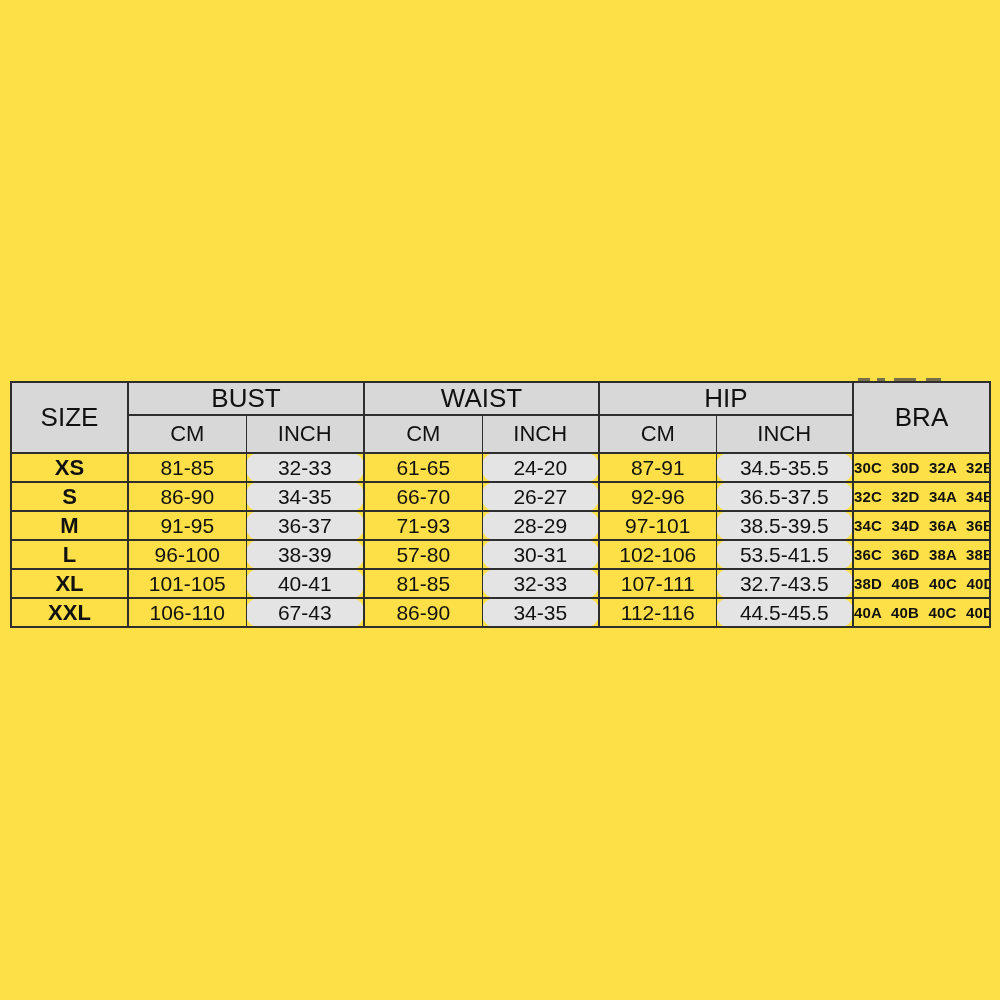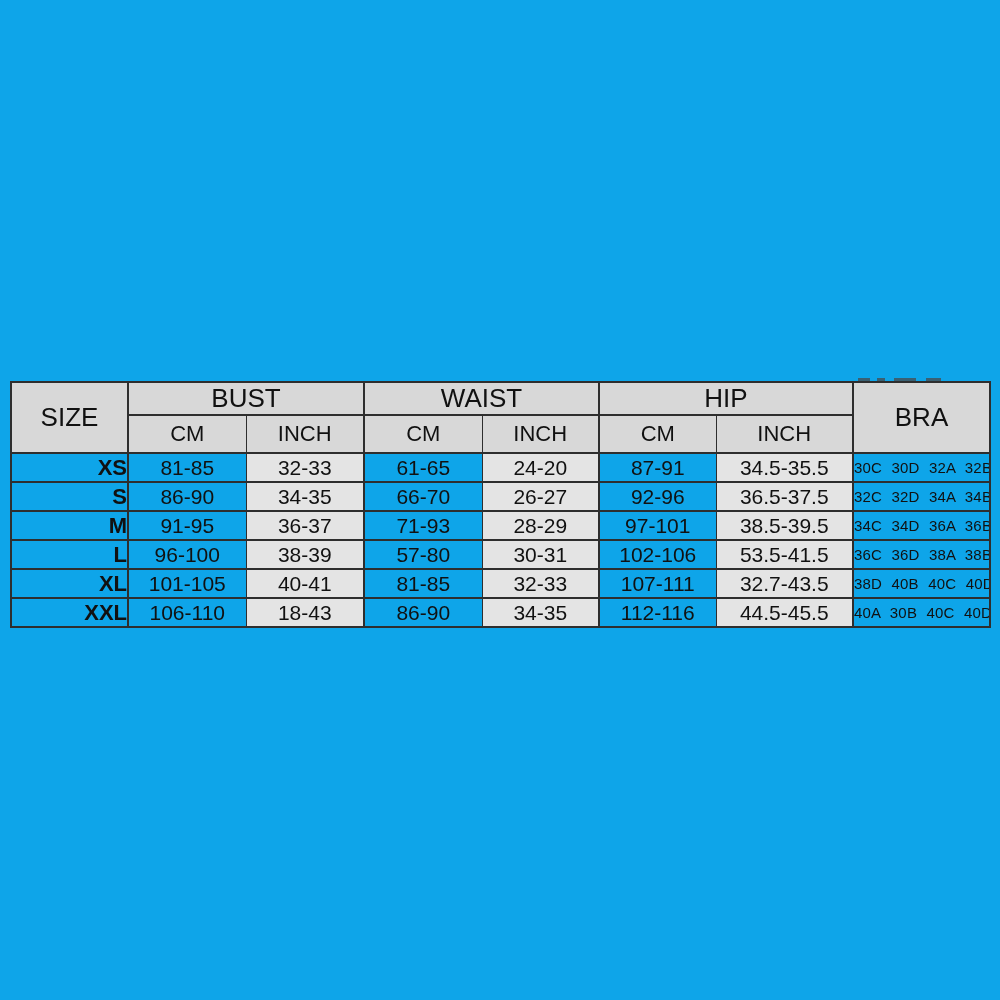--- a/index.html
+++ b/index.html
@@ -9,21 +9,21 @@
     width: 1000px;
     height: 1000px;
     font-family: "Liberation Sans", sans-serif;
     color: #111111;
     position: relative;
   }
   .canvas {
     position: absolute;
     left: 0; top: 0;
     width: 1000px; height: 1000px;
-    background: #0ea5e9;
+    background: #fde047;
     overflow: hidden;
   }
   table.size-chart {
     position: absolute;
     left: 10px;
     top: 381px;
     width: 979px;
     border-collapse: collapse;
     table-layout: fixed;
     border: 2px solid #2e2e2e;
@@ -40,26 +40,26 @@
   }
   
   .size-chart .sec { border-left-width: 2px; }
 
   .size-chart .hdr {
     background: #d8d8d8;
     font-weight: 400;
   }
   .size-chart .group-hdr { font-size: 26px; }
   .size-chart .sub-hdr   { font-size: 22px; }
-  .size-chart .size-cell { font-size: 22px; font-weight: 700; text-align: right; }
-  .size-chart .val-cell  { font-size: 21px; font-weight: 400; }
+  .size-chart .size-cell { font-size: 22px; font-weight: 700; }
+  .size-chart .val-cell  { font-size: 21px; font-weight: 400; border-radius: 13px; }
   .size-chart .inch-bg   { background: #e4e4e4; }
   .size-chart .bra-cell  {
     font-size: 15px;
-    font-weight: 400;
+    font-weight: 700;
     word-spacing: 5px;
     letter-spacing: 0.2px;
   }
   tr.hrow1 { height: 33px; }
   tr.hrow2 { height: 38px; }
   tr.drow  { height: 29px; }
 
   
   .artifact { position: absolute; background: #4a4a4a; height: 3px; opacity: 0.75; }
   .a1 { left: 858px; top: 378px; width: 12px; }
@@ -156,22 +156,22 @@
         <td class="val-cell sec">81-85</td>
         <td class="val-cell inch-bg">32-33</td>
         <td class="val-cell sec">107-111</td>
         <td class="val-cell inch-bg">32.7-43.5</td>
         <td class="bra-cell sec">38D 40B 40C 40D</td>
       </tr>
 
       <tr class="drow">
         <td class="size-cell">XXL</td>
         <td class="val-cell sec">106-110</td>
-        <td class="val-cell inch-bg">18-43</td>
+        <td class="val-cell inch-bg">67-43</td>
         <td class="val-cell sec">86-90</td>
         <td class="val-cell inch-bg">34-35</td>
         <td class="val-cell sec">112-116</td>
         <td class="val-cell inch-bg">44.5-45.5</td>
-        <td class="bra-cell sec">40A 30B 40C 40D</td>
+        <td class="bra-cell sec">40A 40B 40C 40D</td>
       </tr>
     </tbody>
   </table>
 </div>
 
 </body></html>

